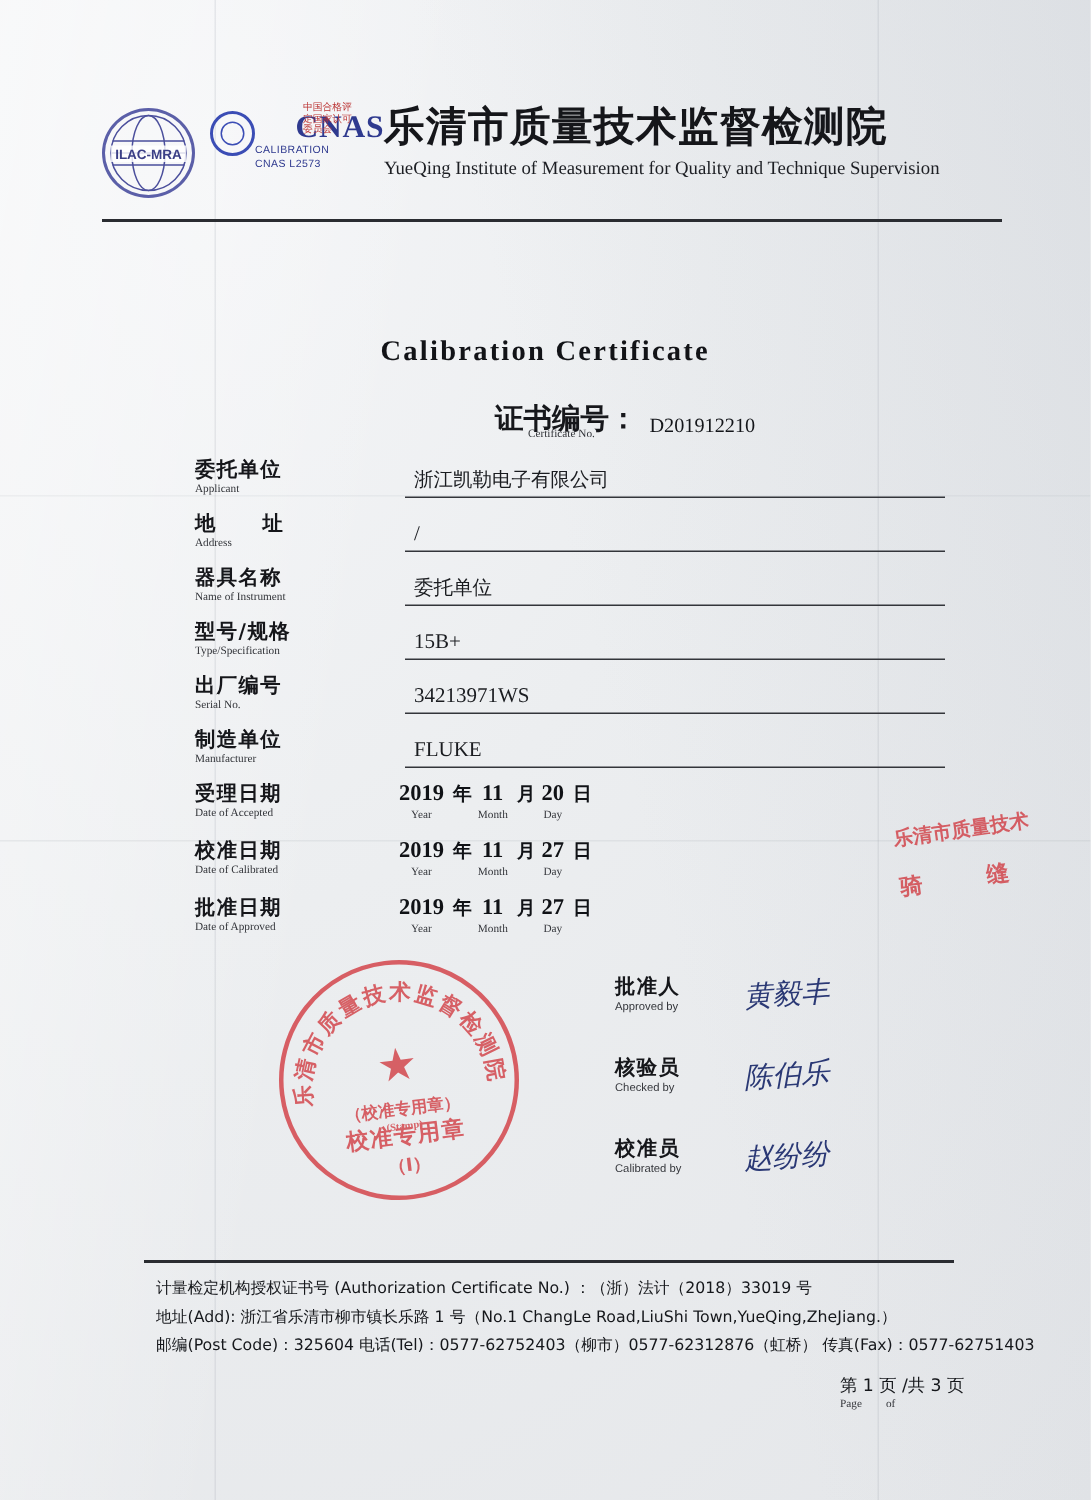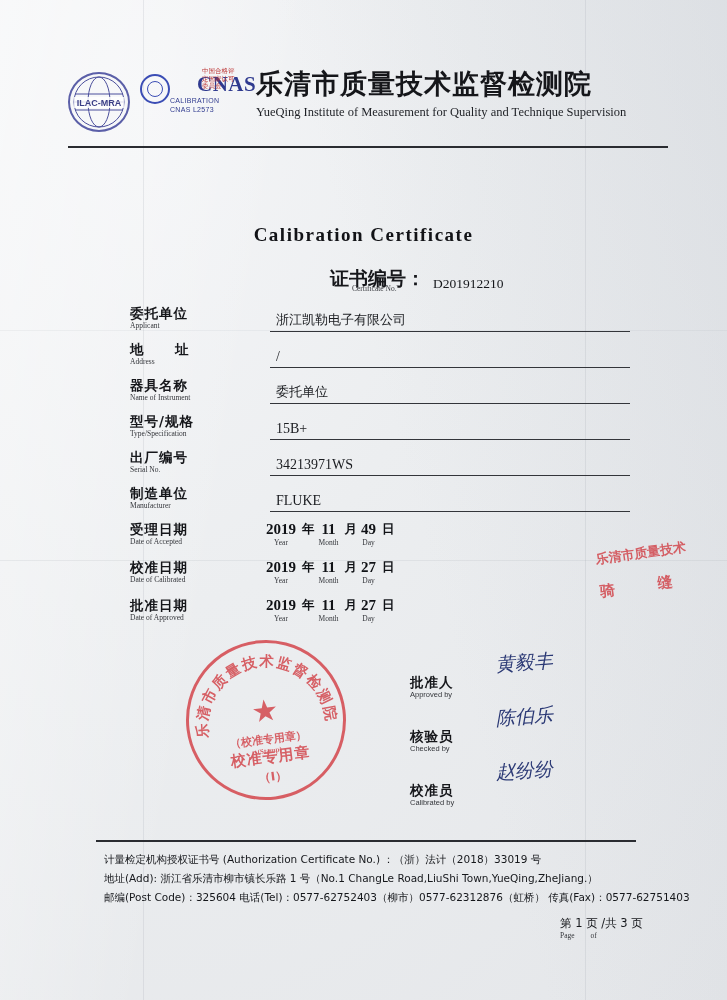--- a/index.html
+++ b/index.html
@@ -150,21 +150,21 @@
     font-family:"Liberation Serif", serif; font-size:7.5px; color:#34363b; display:block; line-height:10px;
   }
   .dunit{
     font-family:"DejaVu Sans", sans-serif; font-weight:bold; font-size:12.5px; color:#101216;
     margin:0 4px; line-height:18px;
   }
 
   
   .sigs{ position:absolute; left:410px; top:648px; width:270px; }
   .sigrow{ position:relative; height:54px; }
-  .sigrow .lab{ position:absolute; left:0; top:2px; width:74px;margin-top:24px;}
+  .sigrow .lab{ position:absolute; left:0; top:2px; width:74px;}
   .sigrow .lab .zh{
     font-family:"DejaVu Sans", sans-serif; font-size:13.5px; font-weight:bold; color:#15161a; letter-spacing:1px;
     display:block; line-height:16px;
   }
   .sigrow .lab .en{
     font-family:Liberation Sans, sans-serif; font-size:7.5px; color:#34363b; display:block; line-height:9px;
   }
   .sigrow .sig{
     position:absolute; left:86px; top:-2px; width:170px; height:34px;
     font-family:"DejaVu Sans", sans-serif;
@@ -346,21 +346,21 @@
           <div class="num">2019</div>
           <div class="sub">Year</div>
         </div>
         <div class="dunit">年</div>
         <div class="dcell">
           <div class="num">11</div>
           <div class="sub">Month</div>
         </div>
         <div class="dunit">月</div>
         <div class="dcell">
-          <div class="num">49</div>
+          <div class="num">20</div>
           <div class="sub">Day</div>
         </div>
         <div class="dunit">日</div>
       </div>
     </div>
 
     <div class="drow">
       <div class="lab">
         <span class="zh">校准日期</span>
         <span class="en">Date of  Calibrated</span>

